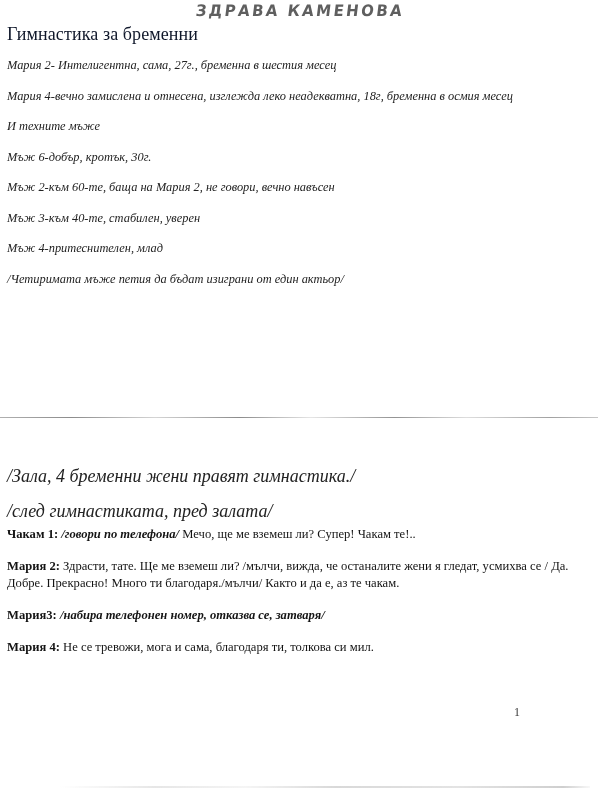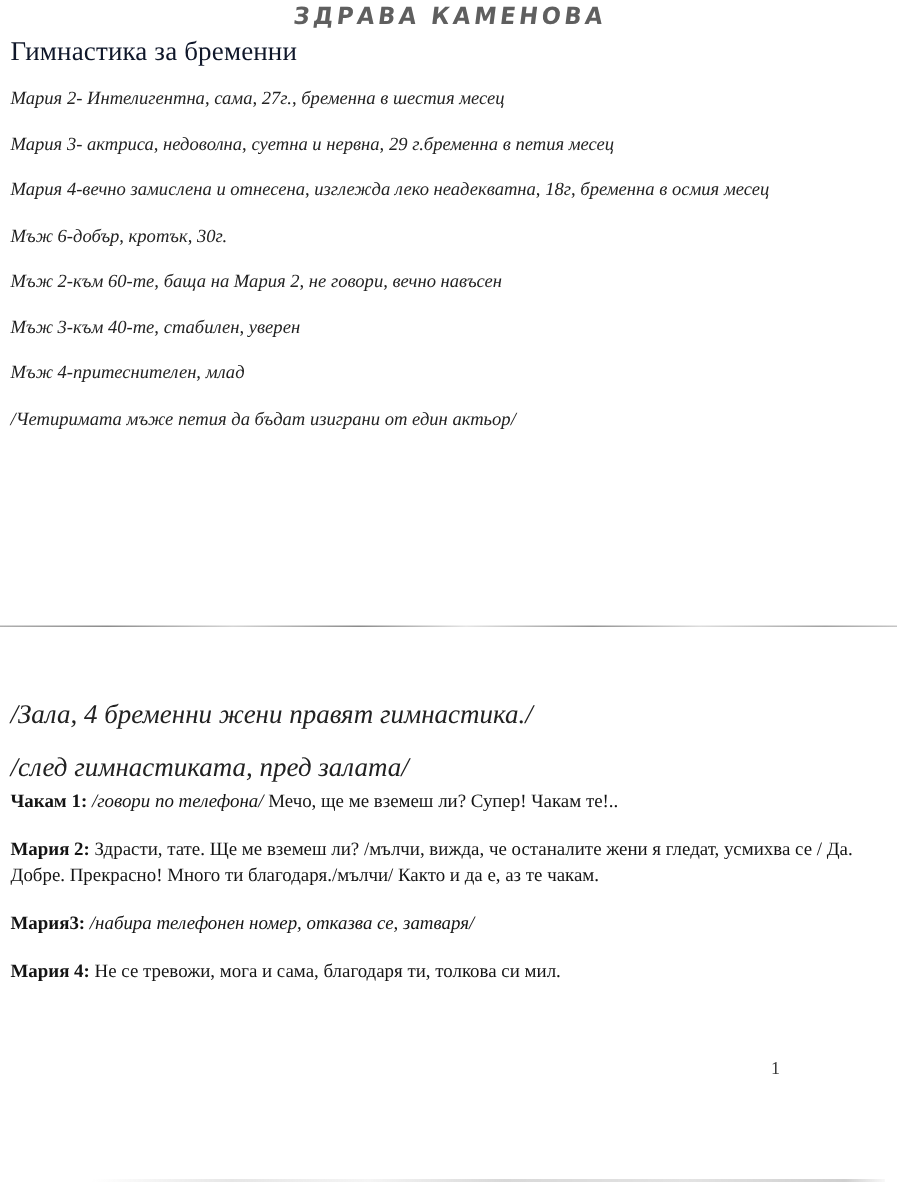--- a/index.html
+++ b/index.html
@@ -111,21 +111,21 @@
     font-size: 12.6px;
     line-height: 17px;
     margin-bottom: 15px;
     color: #141414;
   }
   .speech .speaker {
     font-weight: bold;
   }
   .speech .stage {
     font-style: italic;
-    font-weight: normal;
+    font-weight: bold;
   }
   .speech .words {
     font-weight: normal;
     font-style: normal;
   }
 
   
   .page-number {
     position: absolute;
     left: 514px;
@@ -160,24 +160,24 @@
 
   <div class="handwriting">ЗДРАВА КАМЕНОВА</div>
 
   <h1 class="doc-title">Гимнастика за бременни</h1>
 
   <div class="char-block">
 
 
     <p class="char-line">Мария 2- Интелигентна, сама, 27г., бременна в шестия месец</p>
 
-    <p class="char-line">Мария 3- актриса, недоволна, суетна  и нервна, 29 г.бременна в петия месец</p>
 
     <p class="char-line">Мария 4-вечно замислена и отнесена, изглежда леко неадекватна, 18г, бременна в осмия месец</p>
 
+    <p class="char-line">И техните мъже</p>
 
     <p class="char-line">Мъж 6-добър, кротък, 30г.</p>
 
     <p class="char-line">Мъж 2-към 60-те, баща на Мария 2,  не говори, вечно навъсен</p>
 
     <p class="char-line">Мъж 3-към 40-те, стабилен, уверен</p>
 
     <p class="char-line">Мъж 4-притеснителен, млад</p>
 
     <p class="char-line">/Четиримата мъже петия да бъдат изиграни от един актьор/</p>

